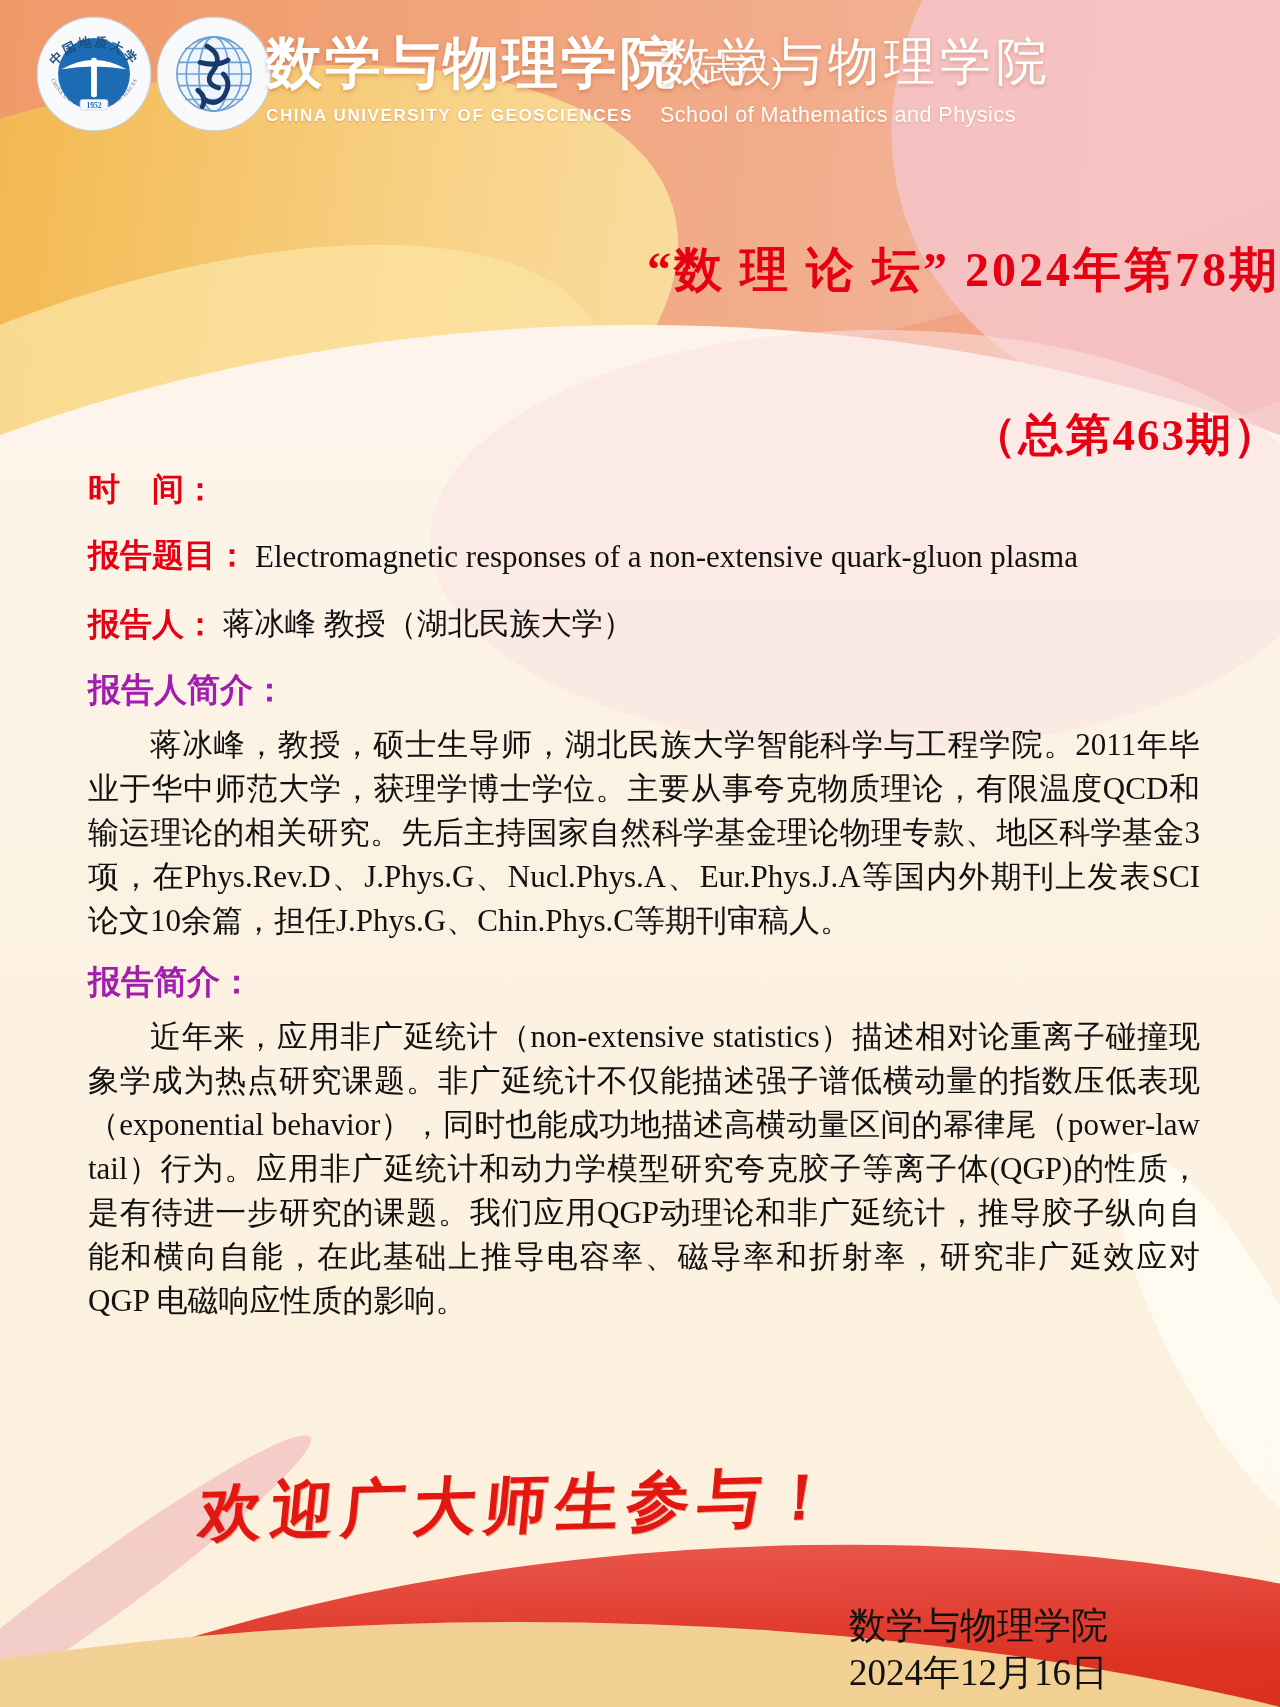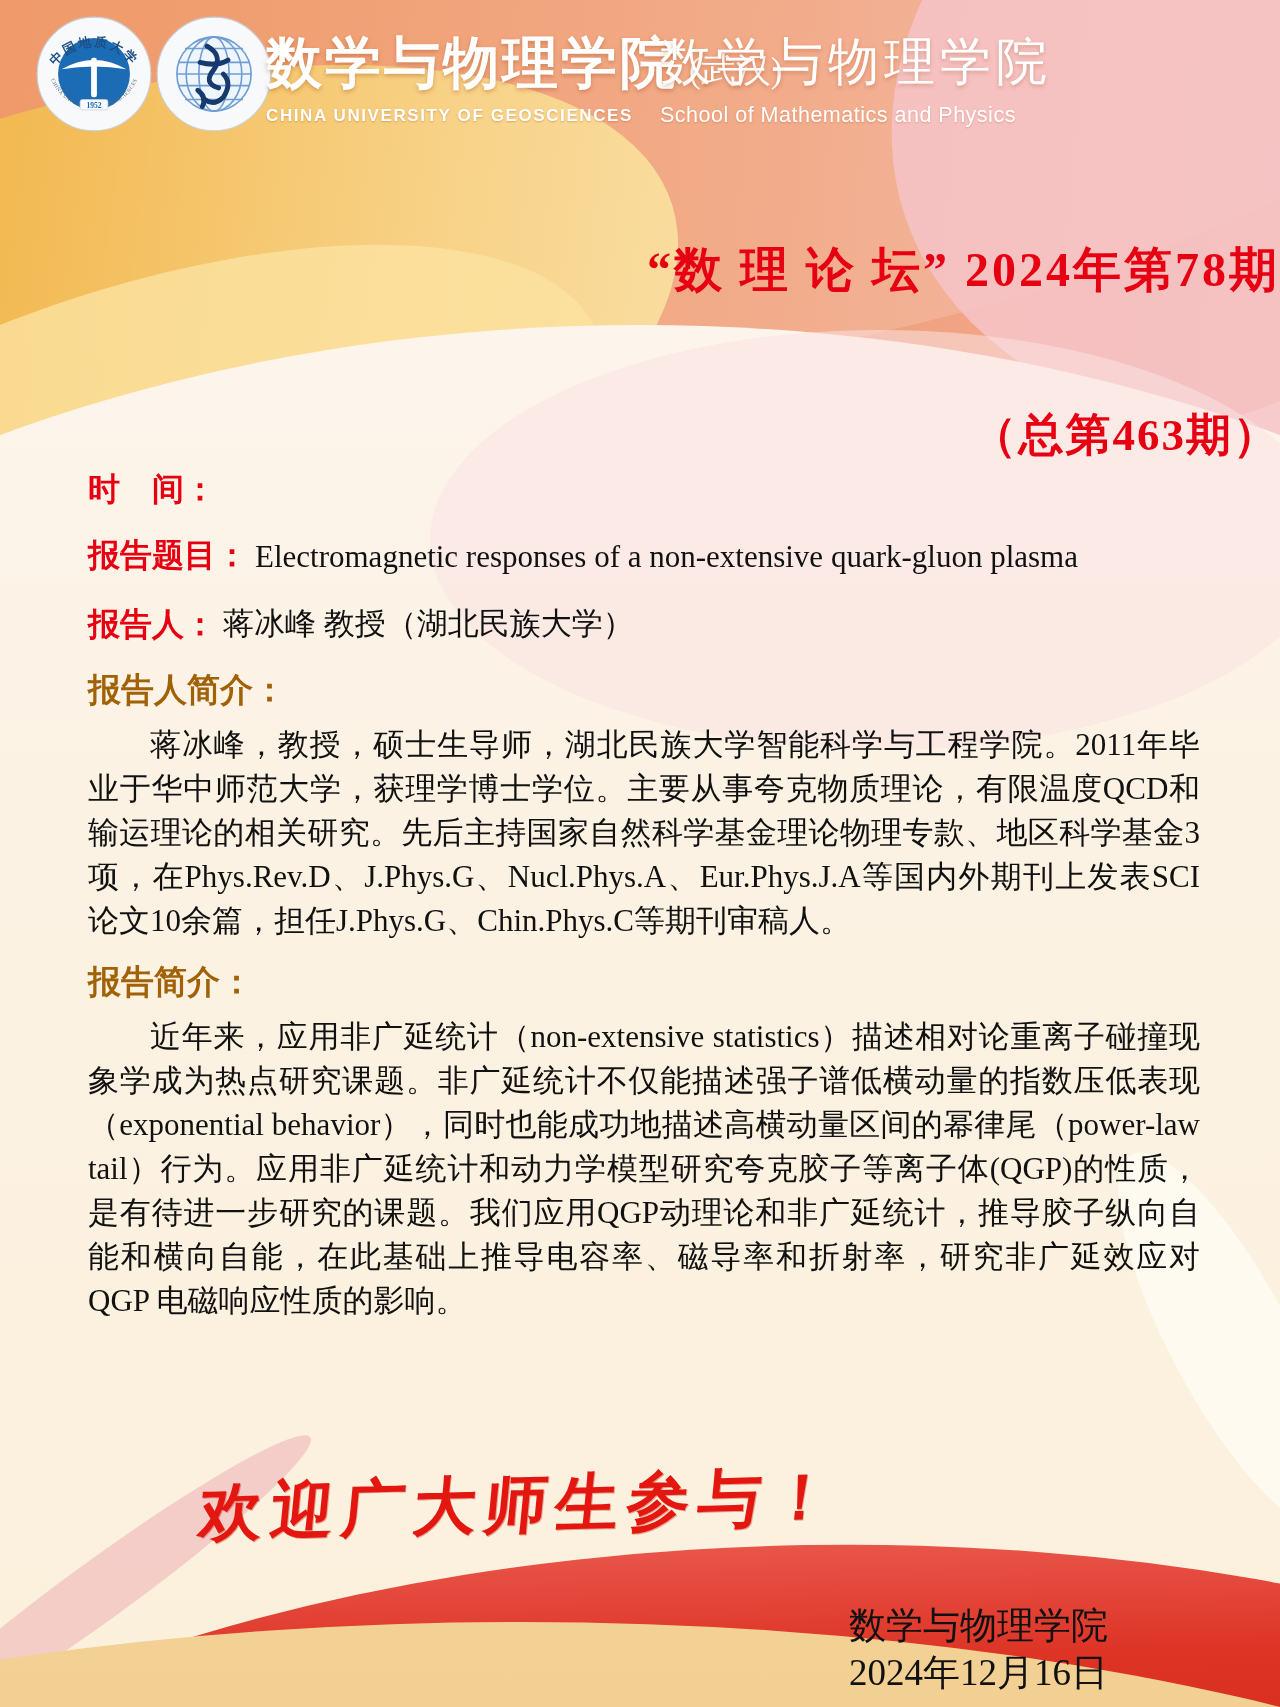--- a/index.html
+++ b/index.html
@@ -94,21 +94,21 @@
   
   .title-line{position:absolute;left:0;width:100%;text-align:right;color:#e60012;font-weight:bold;}
   .title-1{top:238px;font-size:48px;letter-spacing:3px;}
   .title-2{top:366px;font-size:45px;letter-spacing:2px;margin-top:39px;}
   
   .content{position:absolute;left:88px;right:80px;top:468px;color:#111;}
   .info-row{display:grid;grid-template-columns:max-content 1fr;column-gap:7px;margin-bottom:24px;}
   .info-label{color:#e60012;font-weight:bold;font-size:32px;line-height:42px;white-space:nowrap;}
   .info-value{font-size:31px;line-height:42px;}
   .info-row-title .info-value{line-height:45px;text-align:justify;}
-  .section-heading{color:#a16207;font-weight:bold;font-size:33px;line-height:42px;margin:14px 0 12px 0;}
+  .section-heading{color:#a21caf;font-weight:bold;font-size:33px;line-height:42px;margin:14px 0 12px 0;}
   .para{font-size:31px;line-height:44px;text-align:justify;text-indent:2em;margin:0 0 18px 0;}
   
   .welcome{
     position:absolute;left:140px;top:1462px;width:760px;text-align:center;
     color:#e3170f;font-size:63px;font-weight:bold;letter-spacing:8px;
     transform:skewX(-7deg) rotate(-1.5deg);
     text-shadow:1px 1px 0 rgba(180,20,10,0.35);
     white-space:nowrap;
   }
   .footer{position:absolute;right:172px;top:1602px;text-align:center;color:#111;}

